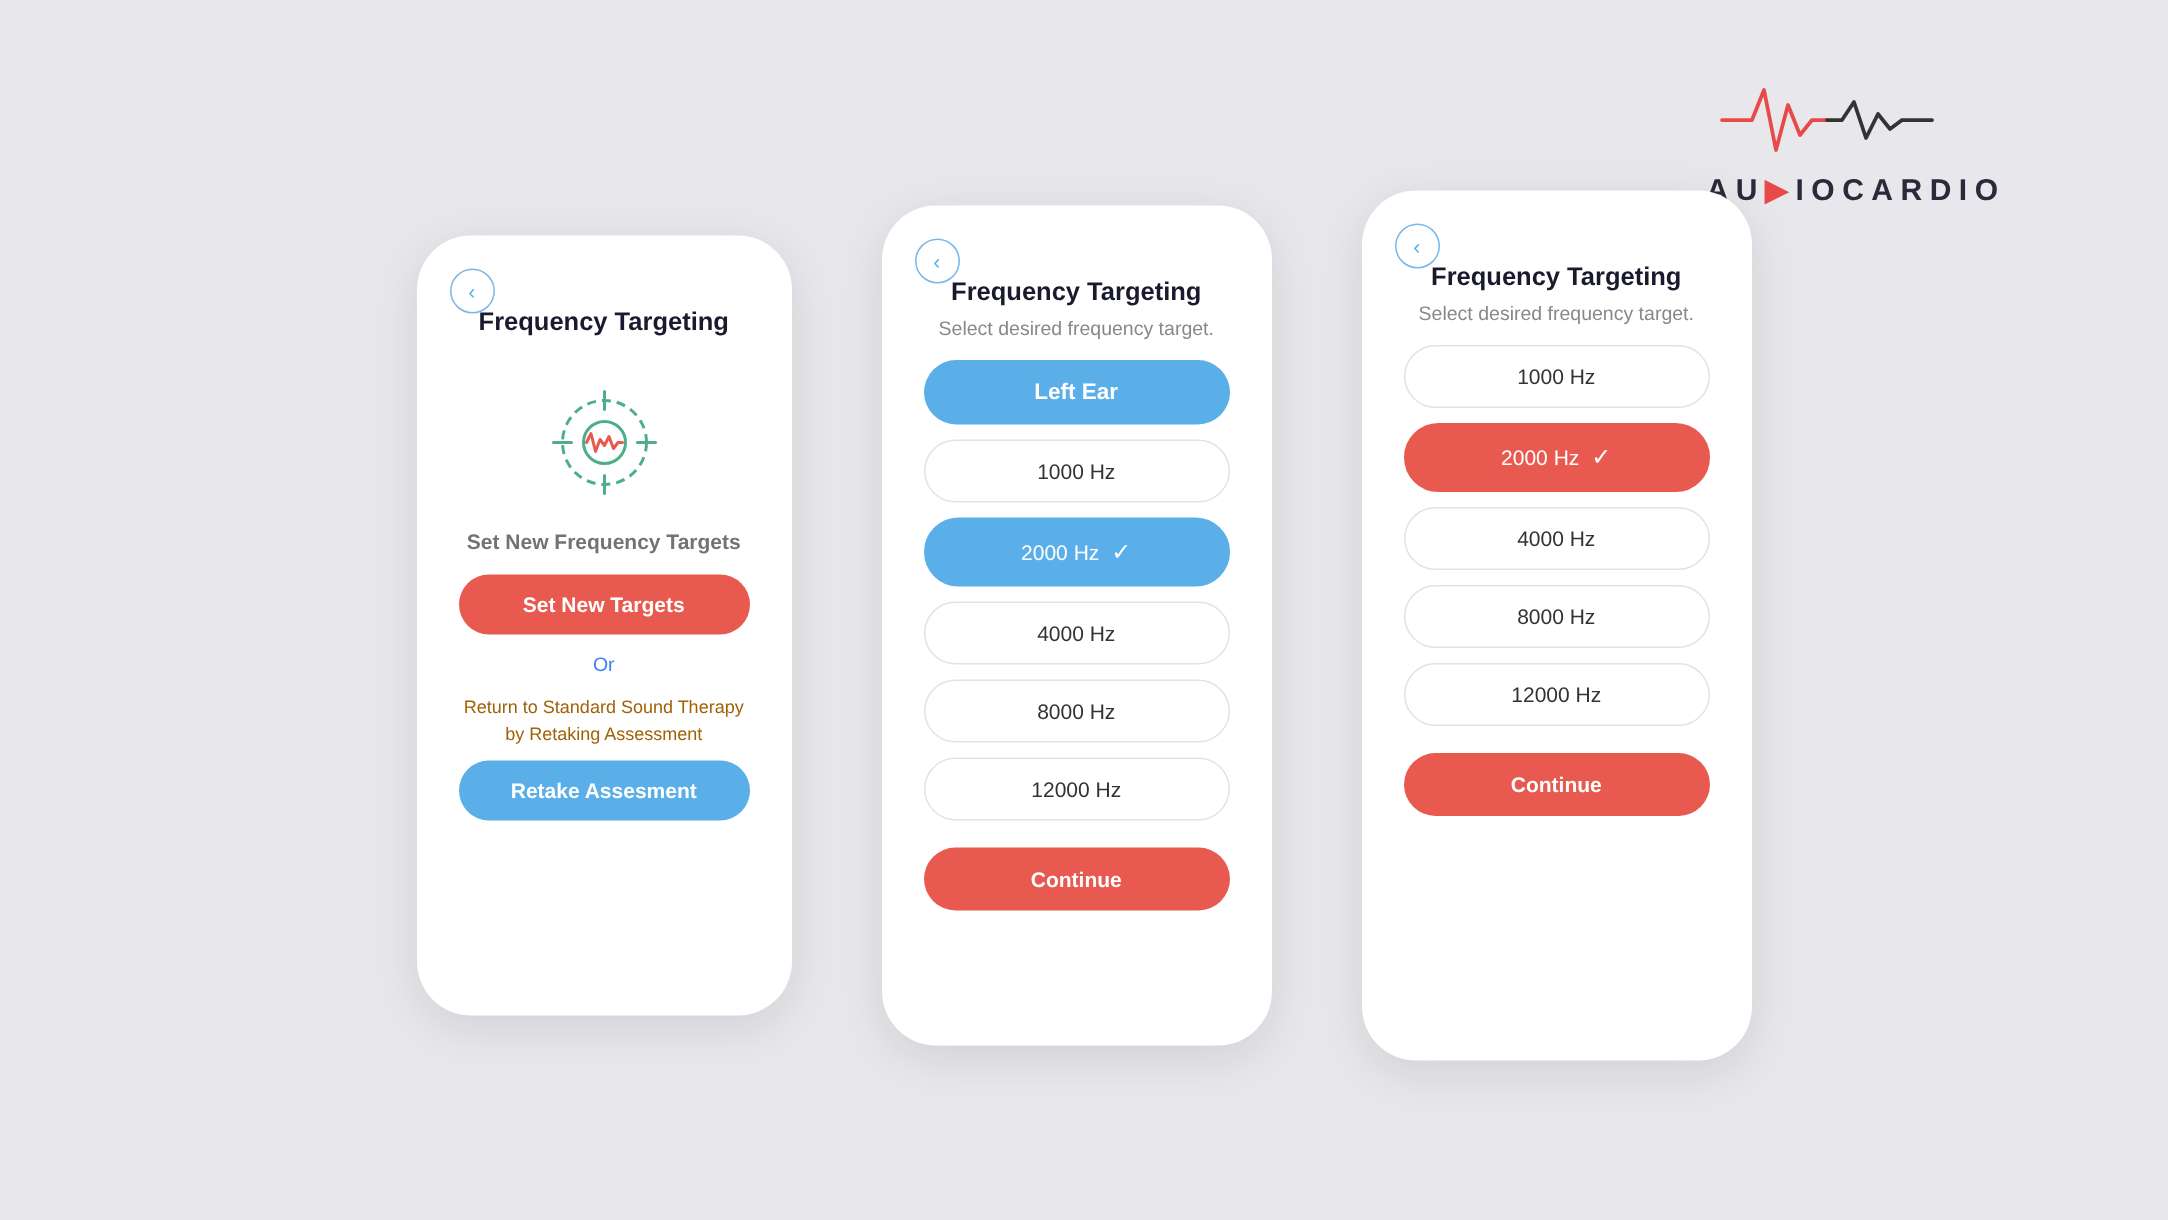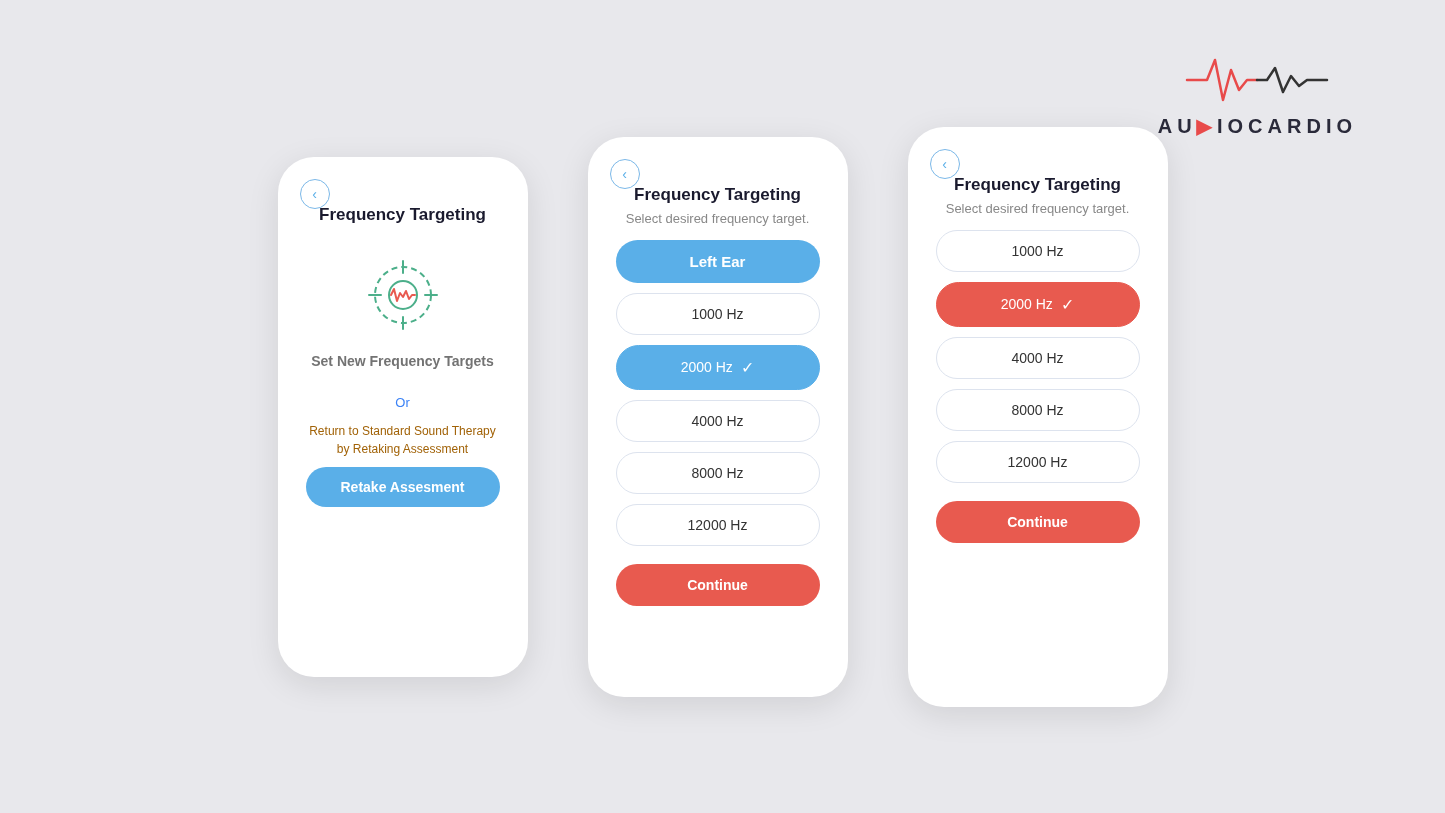--- a/index.html
+++ b/index.html
@@ -8,24 +8,23 @@
       font-family: -apple-system, BlinkMacSystemFont, 'Segoe UI', Helvetica, Arial, sans-serif;
       width: 1445px;
       height: 813px;
       position: relative;
       overflow: hidden;
     }
 
     .logo-area {
       position: absolute;
       top: 50px;
-      right: 88px;
+      right: 108px;
       display: flex;
       flex-direction: column;
-      align-items: center;
     }
 
     .logo-waveform {
       width: 160px;
       height: 60px;
     }
 
     .screens-container {
       display: flex;
       justify-content: center;
@@ -260,20 +259,21 @@
       <line x1="40" y1="6" x2="40" y2="18" stroke="#4caf8a" stroke-width="2" stroke-linecap="round"></line>
       <line x1="40" y1="62" x2="40" y2="74" stroke="#4caf8a" stroke-width="2" stroke-linecap="round"></line>
       <line x1="6" y1="40" x2="18" y2="40" stroke="#4caf8a" stroke-width="2" stroke-linecap="round"></line>
       <line x1="62" y1="40" x2="74" y2="40" stroke="#4caf8a" stroke-width="2" stroke-linecap="round"></line>
 
       <polyline points="28,40 31,34 34,46 37,38 40,42 43,36 46,44 49,40 52,40" stroke="#e85a4f" stroke-width="2" fill="none" stroke-linecap="round" stroke-linejoin="round"></polyline>
     </svg>
 
     <div class="set-targets-label">Set New Frequency Targets</div>
 
+    <button class="btn-red">Set New Targets</button>
 
     <div class="or-divider">Or</div>
 
     <div class="return-text">Return to Standard Sound Therapy by Retaking Assessment</div>
 
     <button class="btn-blue">Retake Assesment</button>
   </div>
 
   <div class="phone-card card2">
     <div class="back-btn">‹</div>

